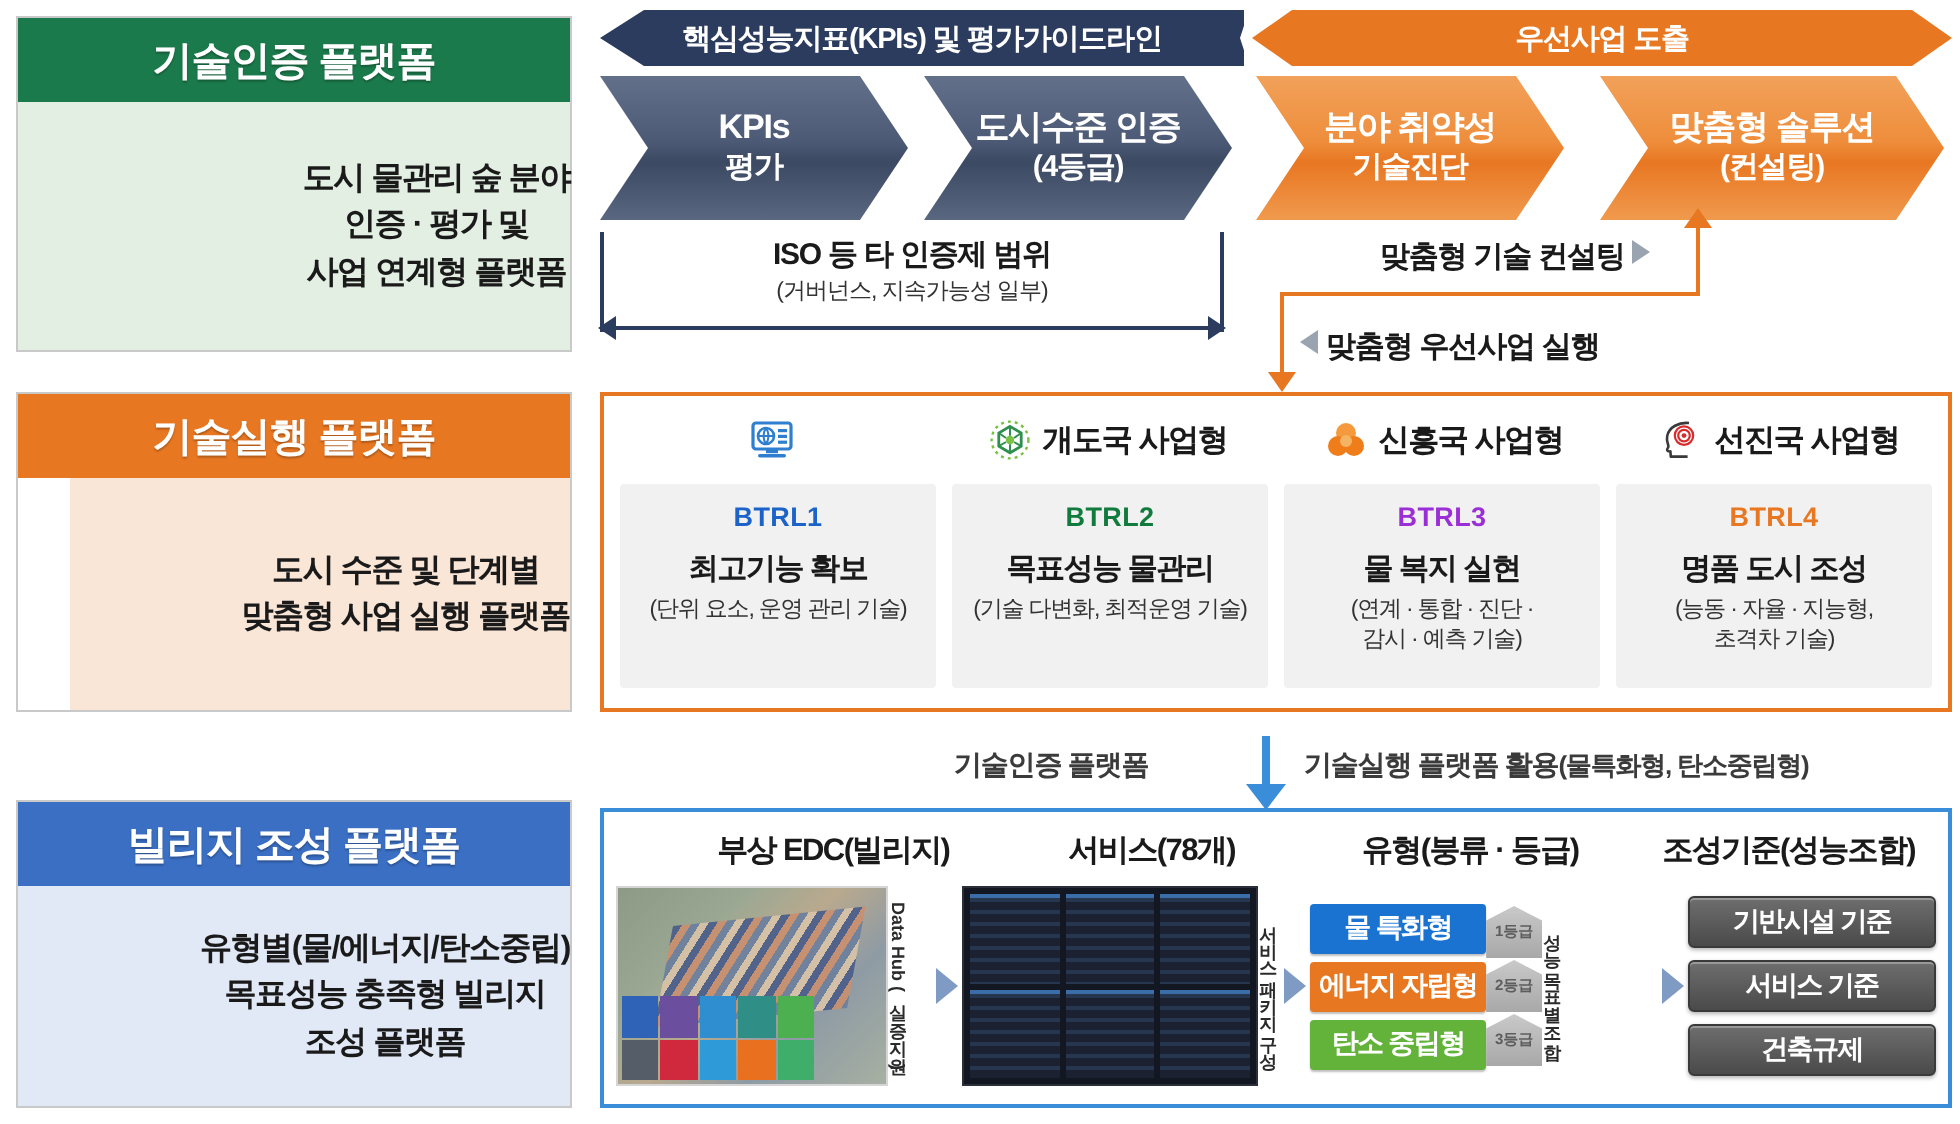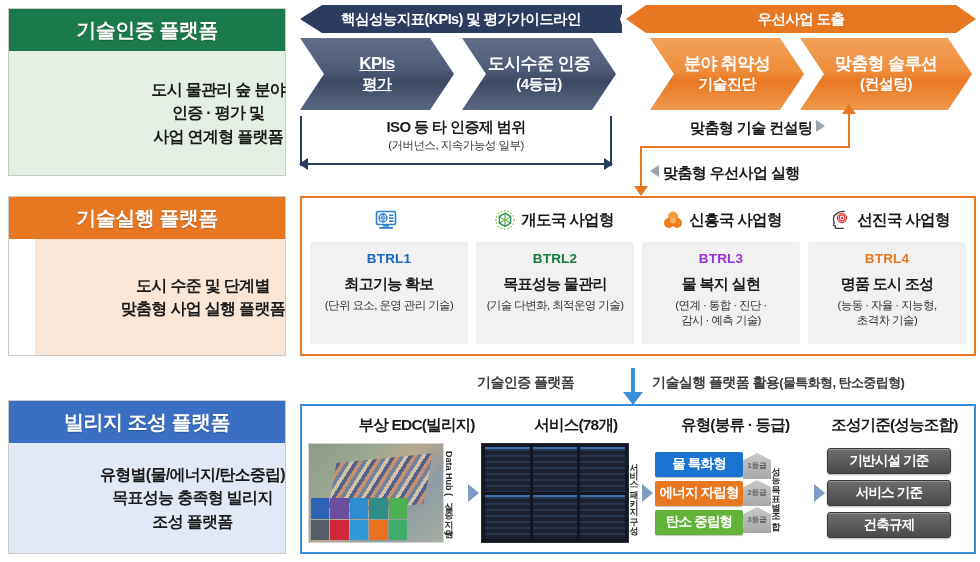--- a/index.html
+++ b/index.html
@@ -60,23 +60,23 @@
   .chev {
     position: absolute; top: 38px; height: 72px; width: 154px;
     display: flex; flex-direction: column; align-items: center; justify-content: center;
     color: #fff; font-weight: bold; font-size: 17px; line-height: 1.22;
     letter-spacing: -0.6px; text-align: center;
     clip-path: polygon(0 0, calc(100% - 24px) 0, 100% 50%, calc(100% - 24px) 100%, 0 100%, 24px 50%);
   }
   .chev .sub { font-size: 15px; font-weight: bold; }
   .chev.navy   { background: linear-gradient(180deg,#62708a 0%,#4c5a76 45%,#3c4962 60%,#5a6780 100%); }
   .chev.orange { background: linear-gradient(180deg,#f2a15a 0%,#ee8e3c 45%,#e87722 60%,#f09a4e 100%); }
-  #chev1 { left: 300px; text-decoration: underline; }
+  #chev1 { left: 300px; }
   #chev2 { left: 462px; }
-  #chev3 { left: 650px; }
+  #chev3 { left: 628px; }
   #chev4 { left: 800px; width: 172px;
            clip-path: polygon(0 0, calc(100% - 24px) 0, 100% 50%, calc(100% - 24px) 100%, 0 100%, 24px 50%); }
 
   
   #iso-range { position: absolute; left: 300px; top: 116px; width: 312px; height: 56px; }
   #iso-range .lbl-main {
     position: absolute; top: 2px; width: 100%; text-align: center;
     font-size: 15px; font-weight: bold; color: #1a1a1a; letter-spacing: -0.6px;
   }
   #iso-range .lbl-sub {
@@ -157,21 +157,21 @@
   }
   #vill-head { display: flex; height: 30px; align-items: flex-end; padding-left: 35px; }
   .vill-col-title {
     flex: 1; text-align: center; font-size: 15.5px; font-weight: bold;
     color: #1a1a1a; letter-spacing: -0.8px;
   }
   #vill-body { display: flex; height: 116px; padding: 4px 6px 6px 6px; gap: 2px; }
 
   .vcol { position: relative; display: flex; align-items: center; }
   .vcol.a { width: 158px; } .vcol.b { width: 172px; }
-  .vcol.c { width: 172px; } .vcol.d { width: 158px; }
+  .vcol.c { width: 172px; } .vcol.d { width: 158px; justify-content: flex-end; }
 
   
   .photo {
     width: 136px; height: 100px; border: 1px solid #d5d5d5;
     background:
       linear-gradient(135deg, #8d9b86 0%, #9aa893 28%, #b9a98e 48%, #8e9ba4 70%, #a7b0a2 100%);
     position: relative; overflow: hidden;
   }
   .photo .roofs { position: absolute; inset: 14% 12% 34% 18%;
     background:

